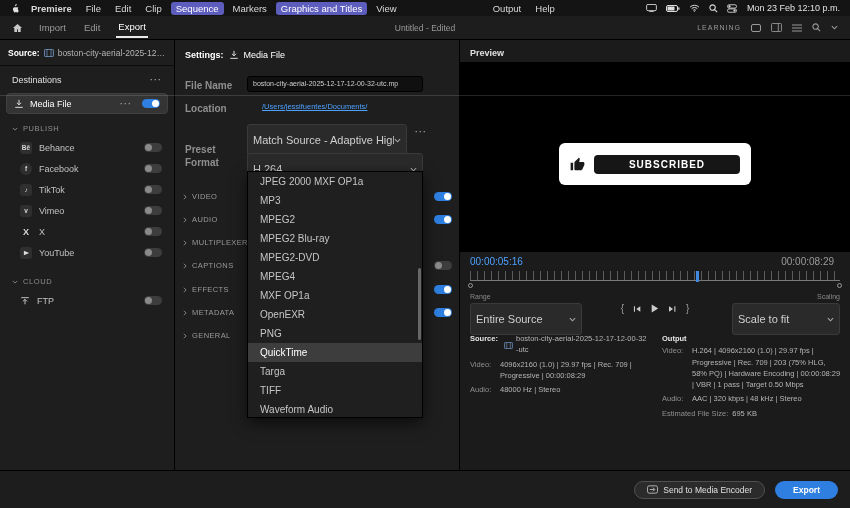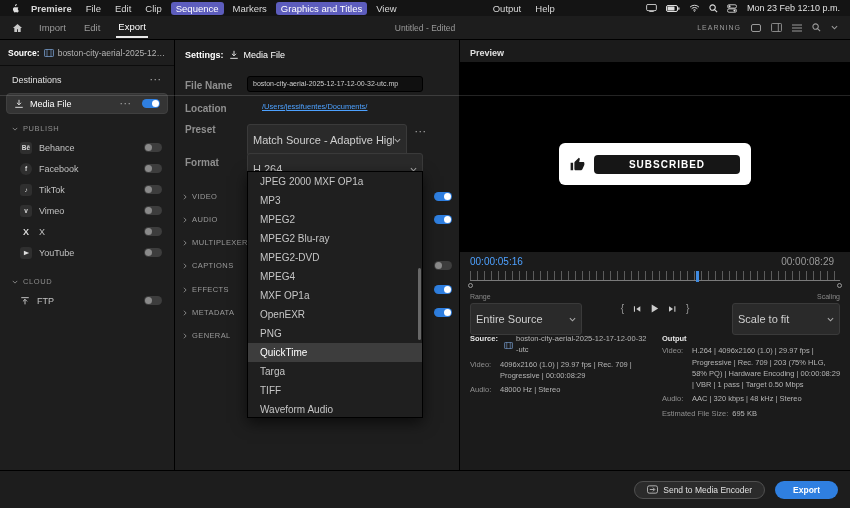--- a/index.html
+++ b/index.html
@@ -322,21 +322,21 @@
         </span>
         <span>Media File</span>
       </div>
 
       <span class="frow-label" style="top:40px">File Name</span>
       <div class="filename-input">boston-city-aerial-2025-12-17-12-00-32-utc.mp</div>
 
       <span class="frow-label" style="top:63px">Location</span>
       <a class="loc-link">/Users/jessifuentes/Documents/</a>
 
-      <span class="frow-label" style="top:84px">Preset</span>
+      <span class="frow-label" style="top:104px">Preset</span>
       <div class="select preset-select">
         <span style="overflow:hidden;white-space:nowrap">Match Source - Adaptive High Bitrate</span>
         <span class="ico">
           <svg width="7" height="5" viewBox="0 0 8 5">
               <path d="M1 1l3 3 3-3" fill="none" stroke="#aaa" stroke-width="1.2"></path>
             </svg>
         </span>
       </div>
       <span class="dots preset-dots">···</span>
 

